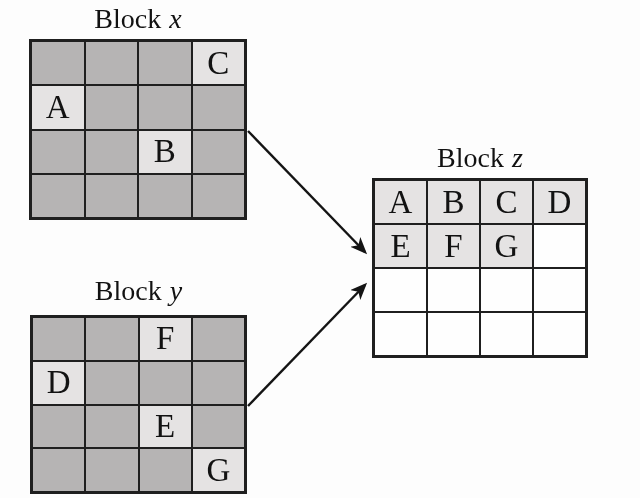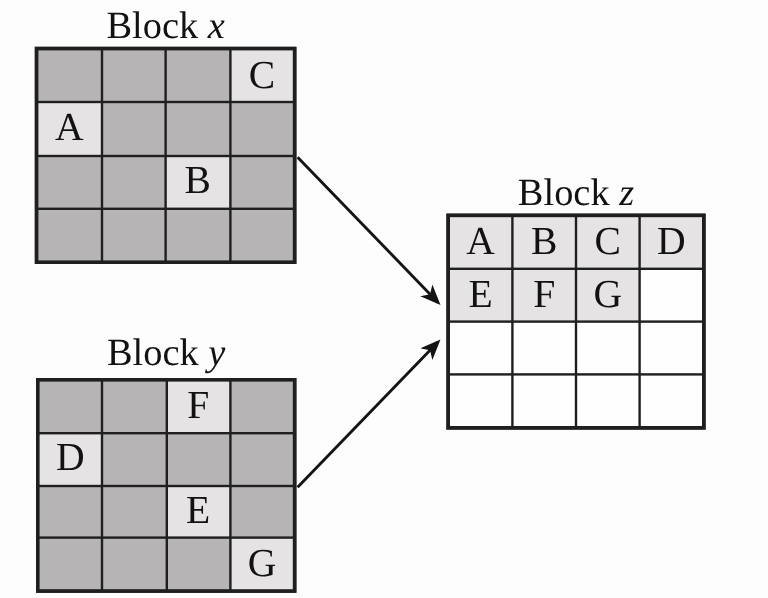--- a/index.html
+++ b/index.html
@@ -24,21 +24,21 @@
     position: relative;
     width: 640px;
     height: 498px;
   }
   .block-title {
     position: absolute;
     display: flex;
     justify-content: center;
     align-items: baseline;
     gap: 8px;
-    font-size: 32px;
+    font-size: 28px;
     line-height: 1;
     color: var(--text);
     white-space: nowrap;
   }
   .block-title .var { font-style: italic; }
   .grid {
     position: absolute;
     display: grid;
     grid-template-columns: repeat(4, 1fr);
     grid-auto-rows: 1fr;

